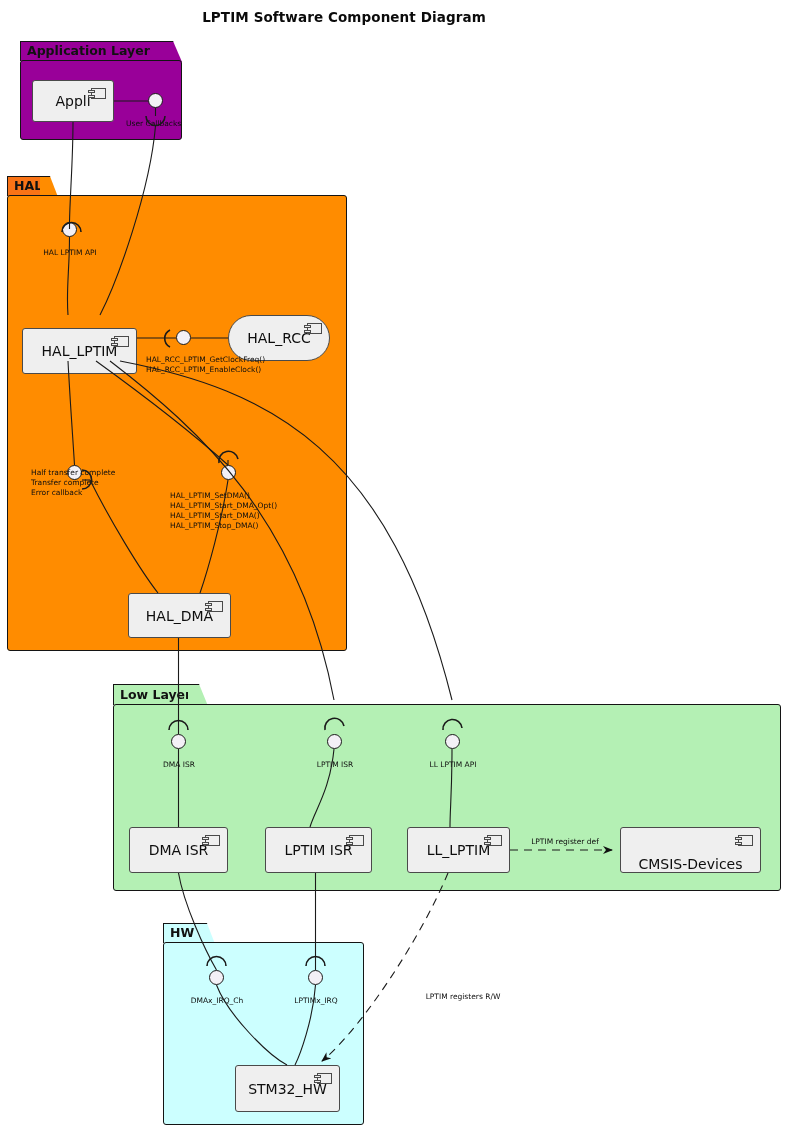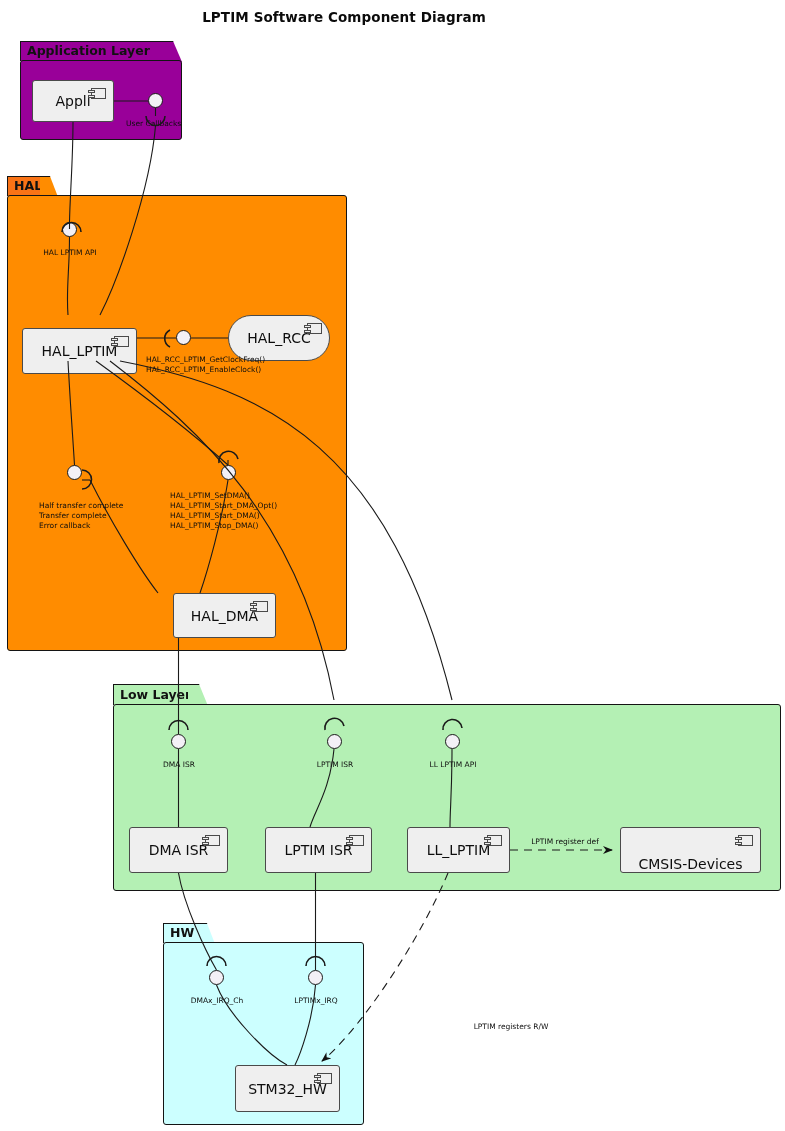--- a/index.html
+++ b/index.html
@@ -157,36 +157,36 @@
   <div class="component" style="left:22px; top:328px; width:115px; height:46px;">
     <span class="comp-icon"></span>
     <span class="comp-label">HAL_LPTIM</span>
   </div>
 
   <div class="component" style="left:228px; top:315px; width:102px; height:46px;border-radius:23px;">
     <span class="comp-icon"></span>
     <span class="comp-label">HAL_RCC</span>
   </div>
 
-  <div class="component" style="left:128px; top:593px; width:103px; height:45px;margin-left:45px;">
+  <div class="component" style="left:128px; top:593px; width:103px; height:45px;">
     <span class="comp-icon"></span>
     <span class="comp-label">HAL_DMA</span>
   </div>
 
   <div class="iface-circle" style="left:62px; top:222px;"></div>
   <div class="iface-label center" style="left:70px; top:248px;">HAL LPTIM API</div>
 
   <div class="iface-circle" style="left:176px; top:330px;"></div>
   <div class="edge-label" style="left:146px; top:355px;">
     <div>HAL_RCC_LPTIM_GetClockFreq()</div>
     <div>HAL_RCC_LPTIM_EnableClock()</div>
   </div>
 
   <div class="iface-circle" style="left:67px; top:465px;"></div>
-  <div class="edge-label" style="left:31px; top:501px;margin-left:8px;">
+  <div class="edge-label" style="left:31px; top:468px;">
     <div>Half transfer complete</div>
     <div>Transfer complete</div>
     <div>Error callback</div>
   </div>
 
   <div class="iface-circle" style="left:221px; top:465px;"></div>
   <div class="edge-label" style="left:170px; top:491px;">
     <div>HAL_LPTIM_SetDMA()</div>
     <div>HAL_LPTIM_Start_DMA_Opt()</div>
     <div>HAL_LPTIM_Start_DMA()</div>
@@ -242,21 +242,21 @@
     <span class="comp-icon"></span>
     <span class="comp-label">STM32_HW</span>
   </div>
 
   <div class="iface-circle" style="left:209px; top:970px;"></div>
   <div class="iface-label center" style="left:217px; top:996px;">DMAx_IRQ_Ch</div>
 
   <div class="iface-circle" style="left:308px; top:970px;"></div>
   <div class="iface-label center" style="left:316px; top:996px;">LPTIMx_IRQ</div>
 
-  <div class="edge-label center" style="left:463px; top:1022px;margin-left:48px;">LPTIM registers R/W</div>
+  <div class="edge-label center" style="left:463px; top:992px;">LPTIM registers R/W</div>
 
   <svg id="svg-layer" viewBox="0 0 785 1131" xmlns="http://www.w3.org/2000/svg">
     <defs>
       <marker id="arrowOpen" markerWidth="11" markerHeight="11" refX="9" refY="4" orient="auto" markerUnits="userSpaceOnUse">
         <path d="M0,0 L10,4 L0,8 L3,4 Z" fill="#111111"></path>
       </marker>
     </defs>
     <g fill="none" stroke="#1a1a1a" stroke-width="1.1">
 
       <path d="M62,232 A9.5,9.5 0 0 1 81,232" stroke-width="1.6"></path>

